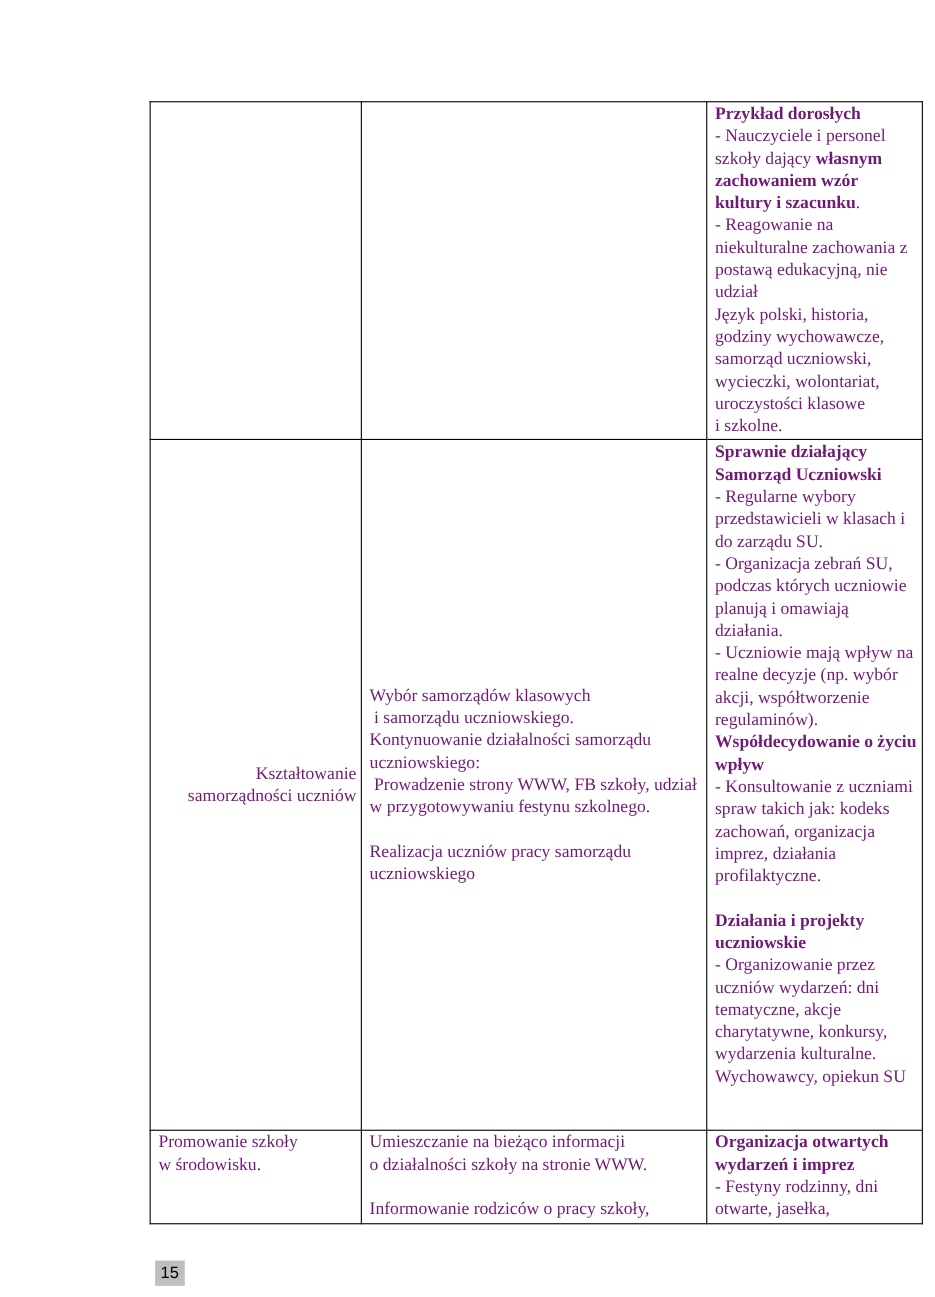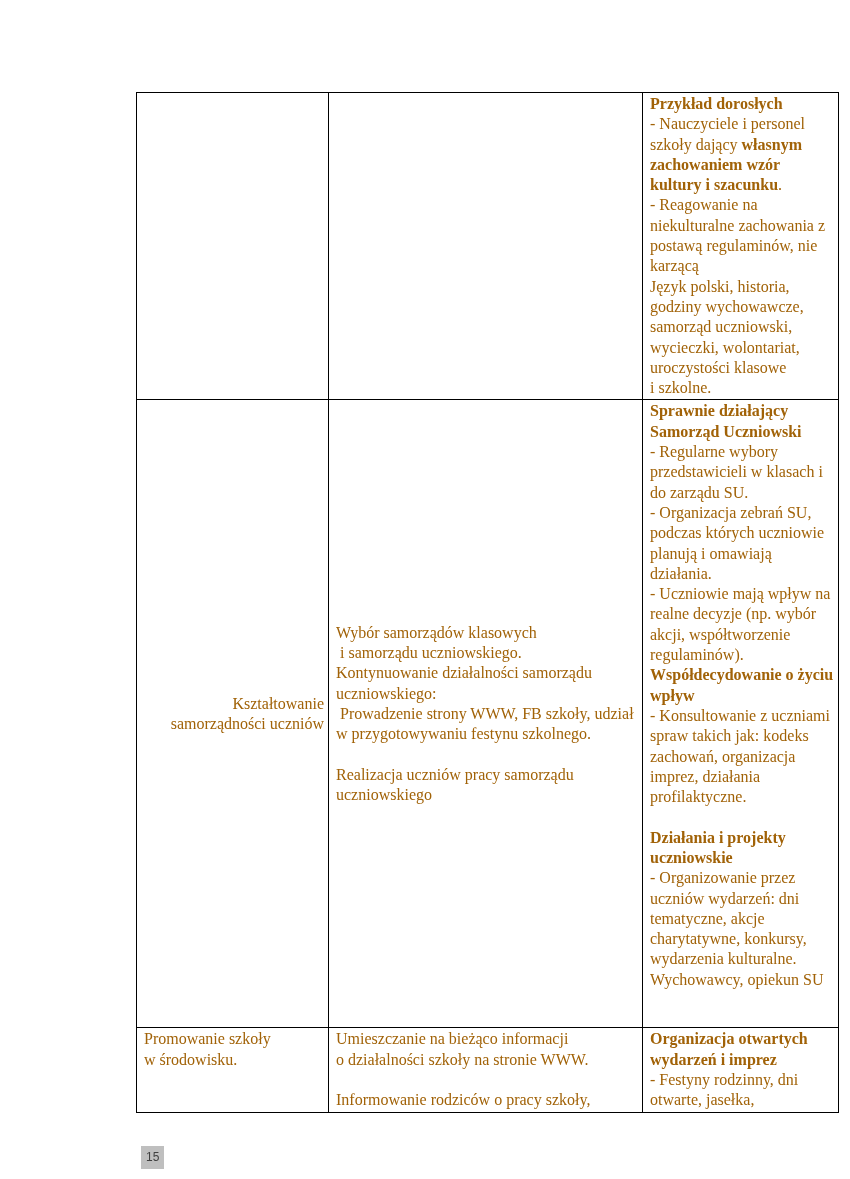--- a/index.html
+++ b/index.html
@@ -26,62 +26,62 @@
   }
   table.doc-table col.c1 { width: 192px; }
   table.doc-table col.c2 { width: 314px; }
   table.doc-table col.c3 { width: 196px; }
   table.doc-table td {
     border: 1.6px solid #000000;
     padding: 1px 4px 1px 7px;
     vertical-align: top;
     font-size: 16px;
     line-height: 20.3px;
-    color: #a16207;
+    color: #701a75;
     overflow: hidden;
   }
   table.doc-table tr.r1 { height: 303px; }
   table.doc-table tr.r2 { height: 628px; }
   table.doc-table tr.r3 { height: 80px; margin-top: 24px; }
   .para {
     white-space: pre-wrap;
     min-height: 20.3px;
   }
   .para b { font-weight: bold; }
   .page-number {
     position: absolute;
     left: 141px;
     top: 1146px;
     background: #bfbfbf;
     font-family: "Liberation Sans", sans-serif;
-    font-size: 12px;
+    font-size: 15px;
     line-height: 19px;
     padding: 2px 5px;
-    color: #404040;
+    color: #000000;
   }
 </style>
 </head>
 <body>
 
 <div class="page">
 
   <table class="doc-table">
     <colgroup>
       <col class="c1">
       <col class="c2">
       <col class="c3">
     </colgroup>
     <tbody>
         <tr class="r1">
           <td style="vertical-align: top;"></td>
           <td style="vertical-align: top;"></td>
           <td style="vertical-align: top;">
             <div class="para"><b>Przykład dorosłych</b></div>
             <div class="para"><span>- Nauczyciele i personel szkoły dający </span><b>własnym zachowaniem wzór kultury i szacunku</b><span>.</span></div>
-            <div class="para"><span>- Reagowanie na niekulturalne zachowania z postawą regulaminów, nie karzącą</span></div>
+            <div class="para"><span>- Reagowanie na niekulturalne zachowania z postawą edukacyjną, nie udział</span></div>
             <div class="para"><span>Język polski, historia, godziny wychowawcze, samorząd uczniowski, wycieczki, wolontariat, uroczystości klasowe i&nbsp;szkolne.</span></div>
           </td>
         </tr>
         <tr class="r2">
           <td style="vertical-align: middle; text-align: right;">
             <div class="para"><span>Kształtowanie samorządności uczniów</span></div>
           </td>
           <td style="vertical-align: middle;">
             <div class="para"><span>Wybór samorządów klasowych</span></div>
             <div class="para"><span> i samorządu uczniowskiego.</span></div>

